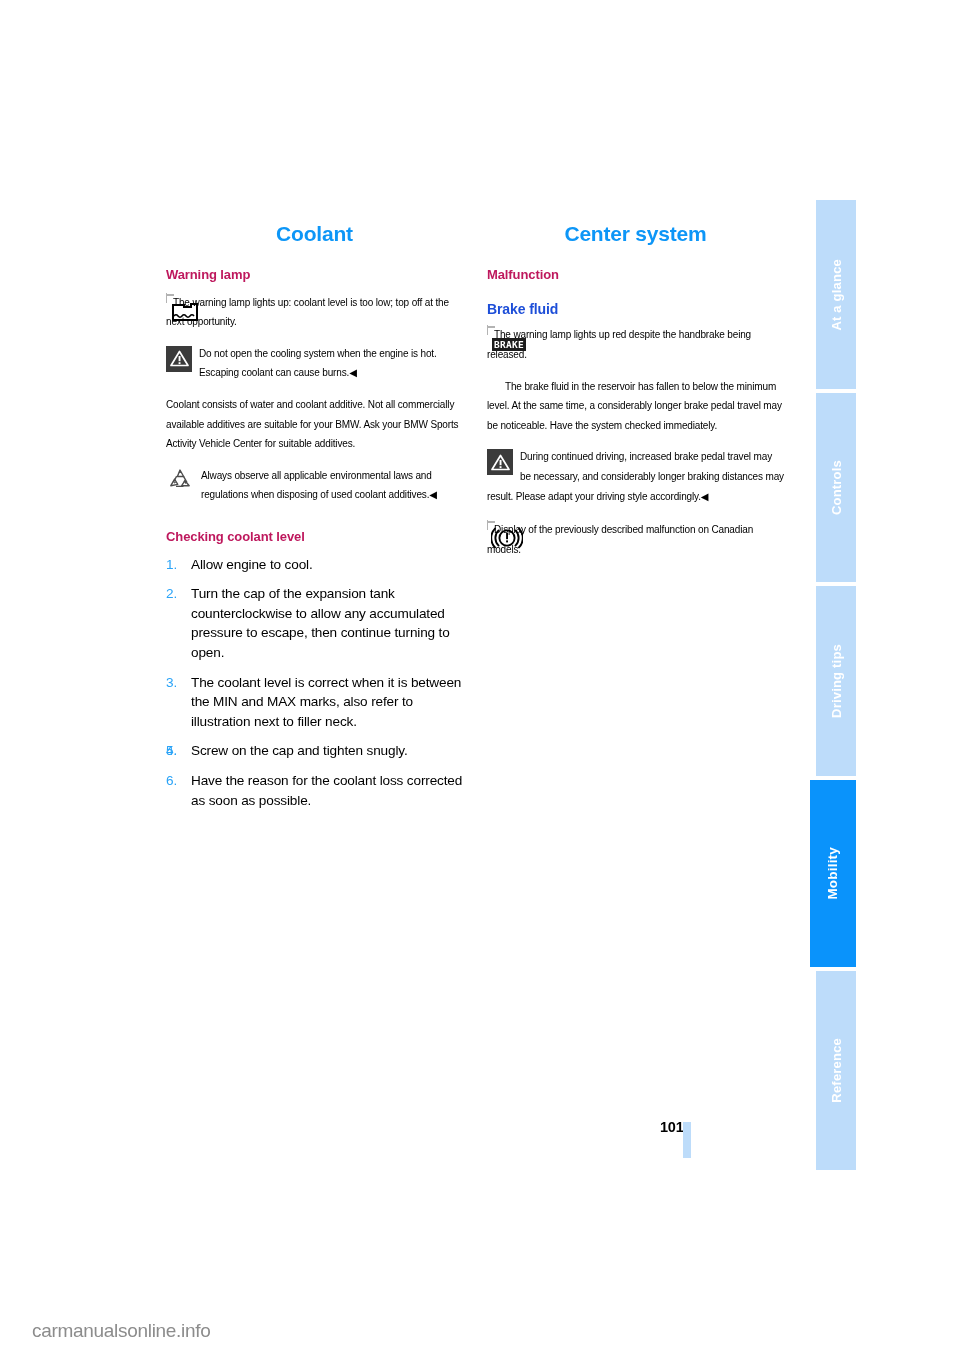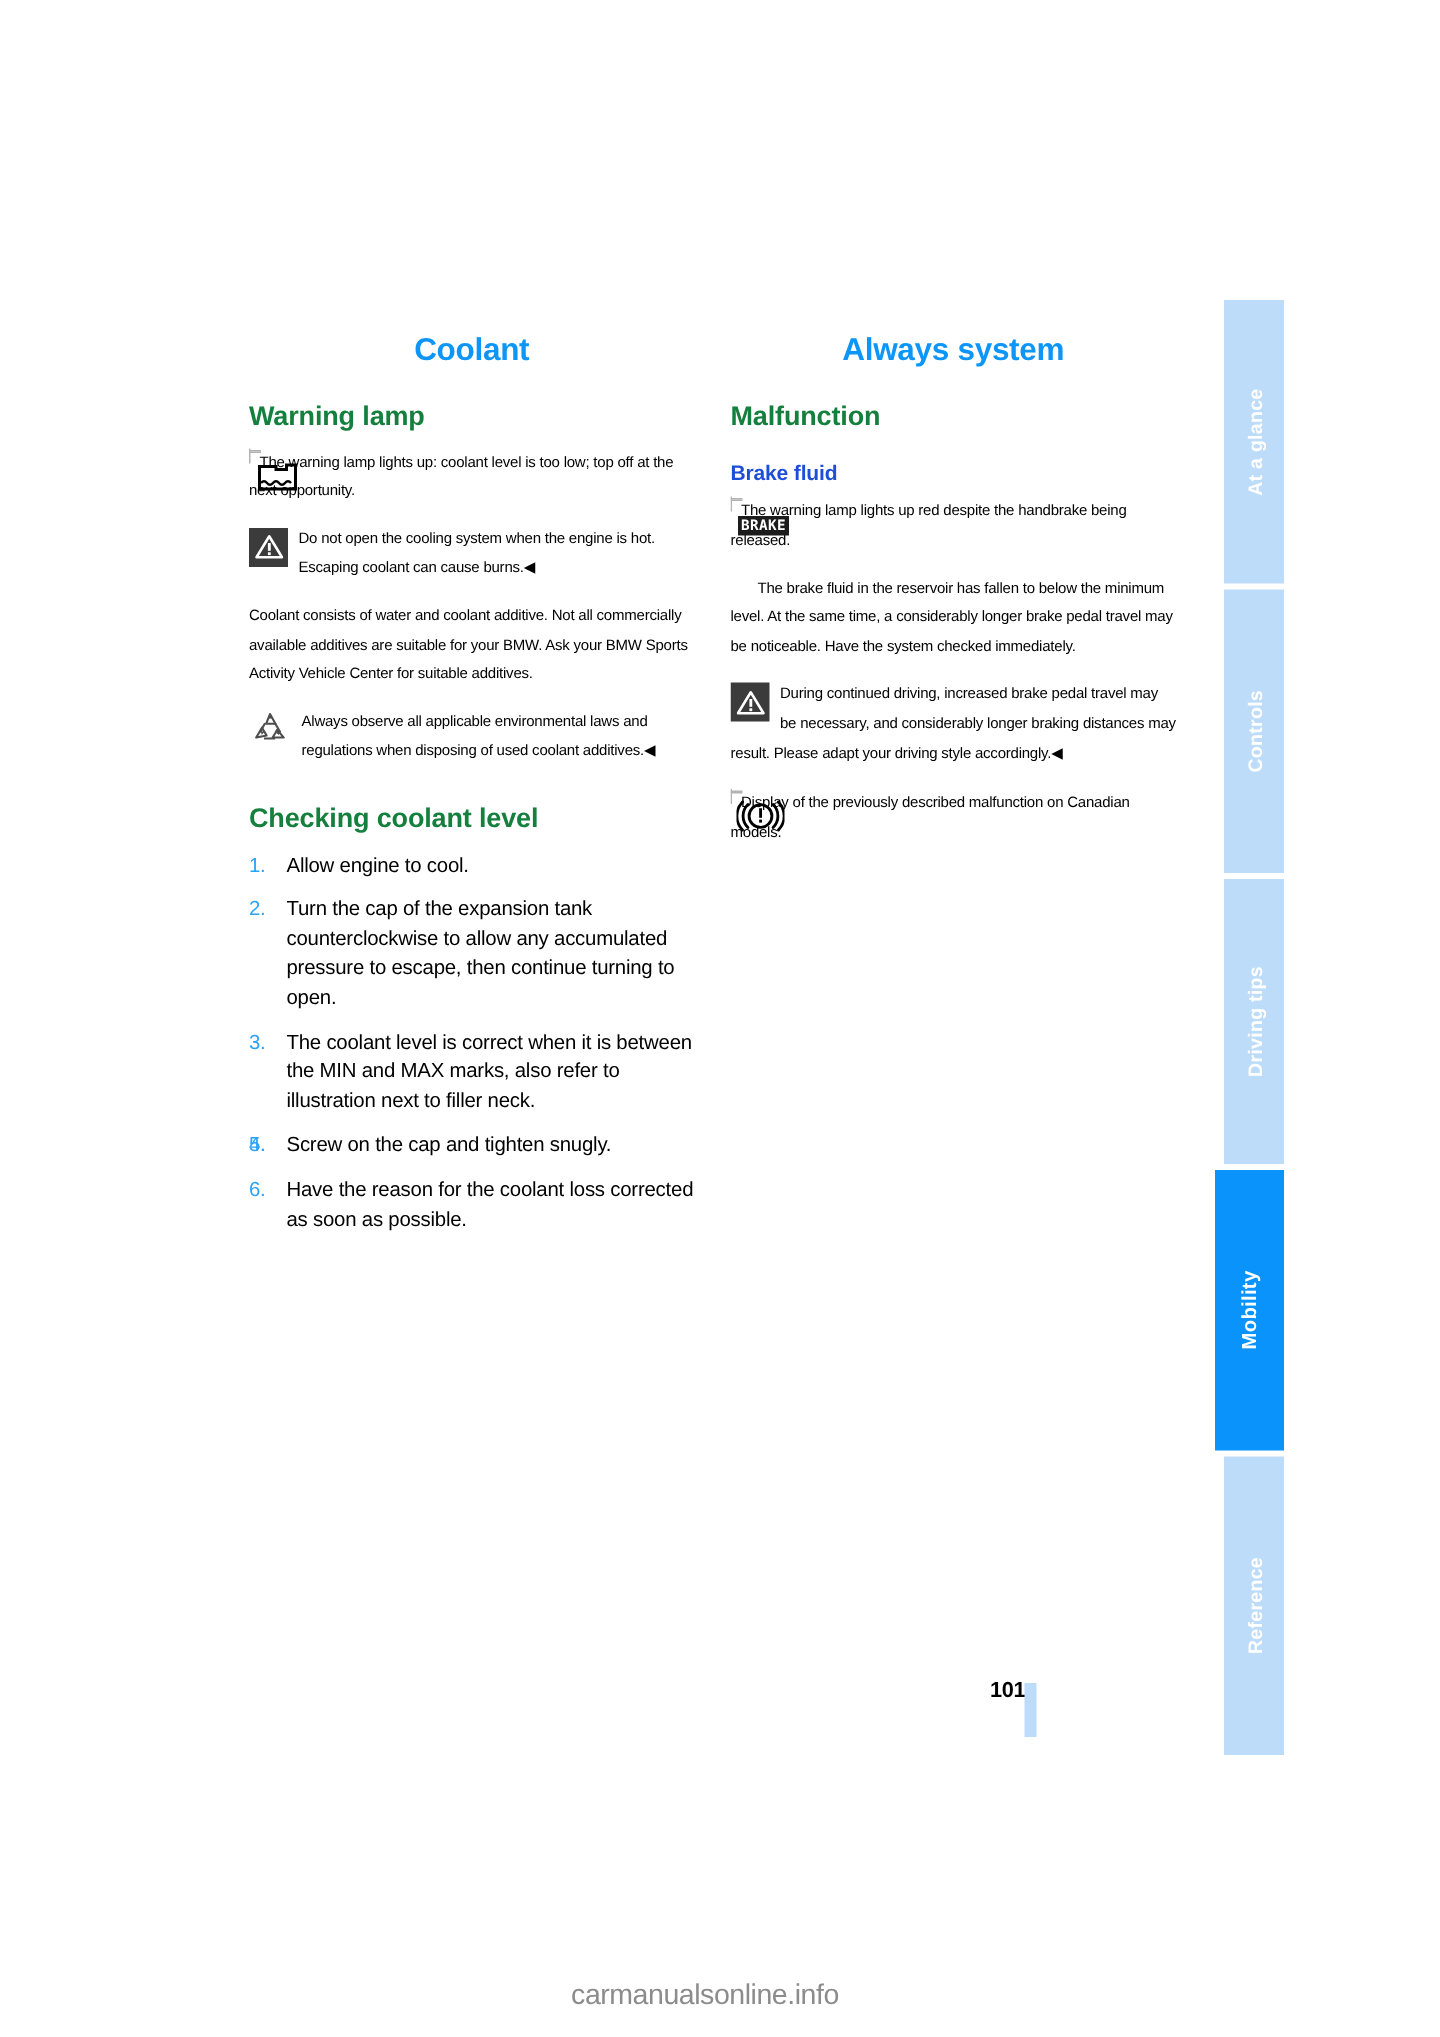--- a/index.html
+++ b/index.html
@@ -75,23 +75,23 @@
   h1.sec-title {
     font-size: 21px;
     font-weight: bold;
     color: #0d96f7;
     margin: 0 0 22px 0;
     letter-spacing: -0.2px;
     line-height: 1.1;
     text-align: center;
   }
   h2.sub-title {
-    font-size: 18px;
-    font-weight: bold;
-    color: #15803d;
+    font-size: 13px;
+    font-weight: bold;
+    color: #be185d;
     margin: 0 0 10px 0;
     letter-spacing: -0.1px;
     line-height: 1.2;
   }
   h3.subsub-title {
     font-size: 14px;
     font-weight: bold;
     color: #1d4ed8;
     margin: 18px 0 8px 0;
     letter-spacing: -0.1px;
@@ -197,26 +197,26 @@
     top: 1122px;
     width: 8px;
     height: 36px;
     background: #bddcfa;
   }
   #watermark {
     position: absolute;
     left: 0;
     top: 1320px;
     width: 960px;
-    text-align: center;
     font-size: 19px;
     color: #8c8c8c;
     letter-spacing: -0.3px;
     padding-right: 20px;
     box-sizing: border-box;
+    padding-left: 32px;
   }
 </style>
 </head>
 <body>
 
 <div id="page">
 
   <div id="tab-strip">
     <div class="tab" style="height:190px">
       <span class="tab-label">At a glance</span>
@@ -318,21 +318,21 @@
       </li>
       <li>
         <span class="num">6.</span>
         <span>Have the reason for the coolant loss corrected as soon as possible.</span>
       </li>
     </ol>
   </div>
 
   <div class="column" id="col-right">
 
-    <h1 class="sec-title">Always system</h1>
+    <h1 class="sec-title">Center system</h1>
 
     <h2 class="sub-title">Malfunction</h2>
 
     <h3 class="subsub-title">Brake fluid</h3>
 
     <div class="icon-block">
       <span class="ico">
         <span class="lamp" style="width:44px">
           <span class="corner c-tl"></span>
           <span class="corner c-bl"></span>

